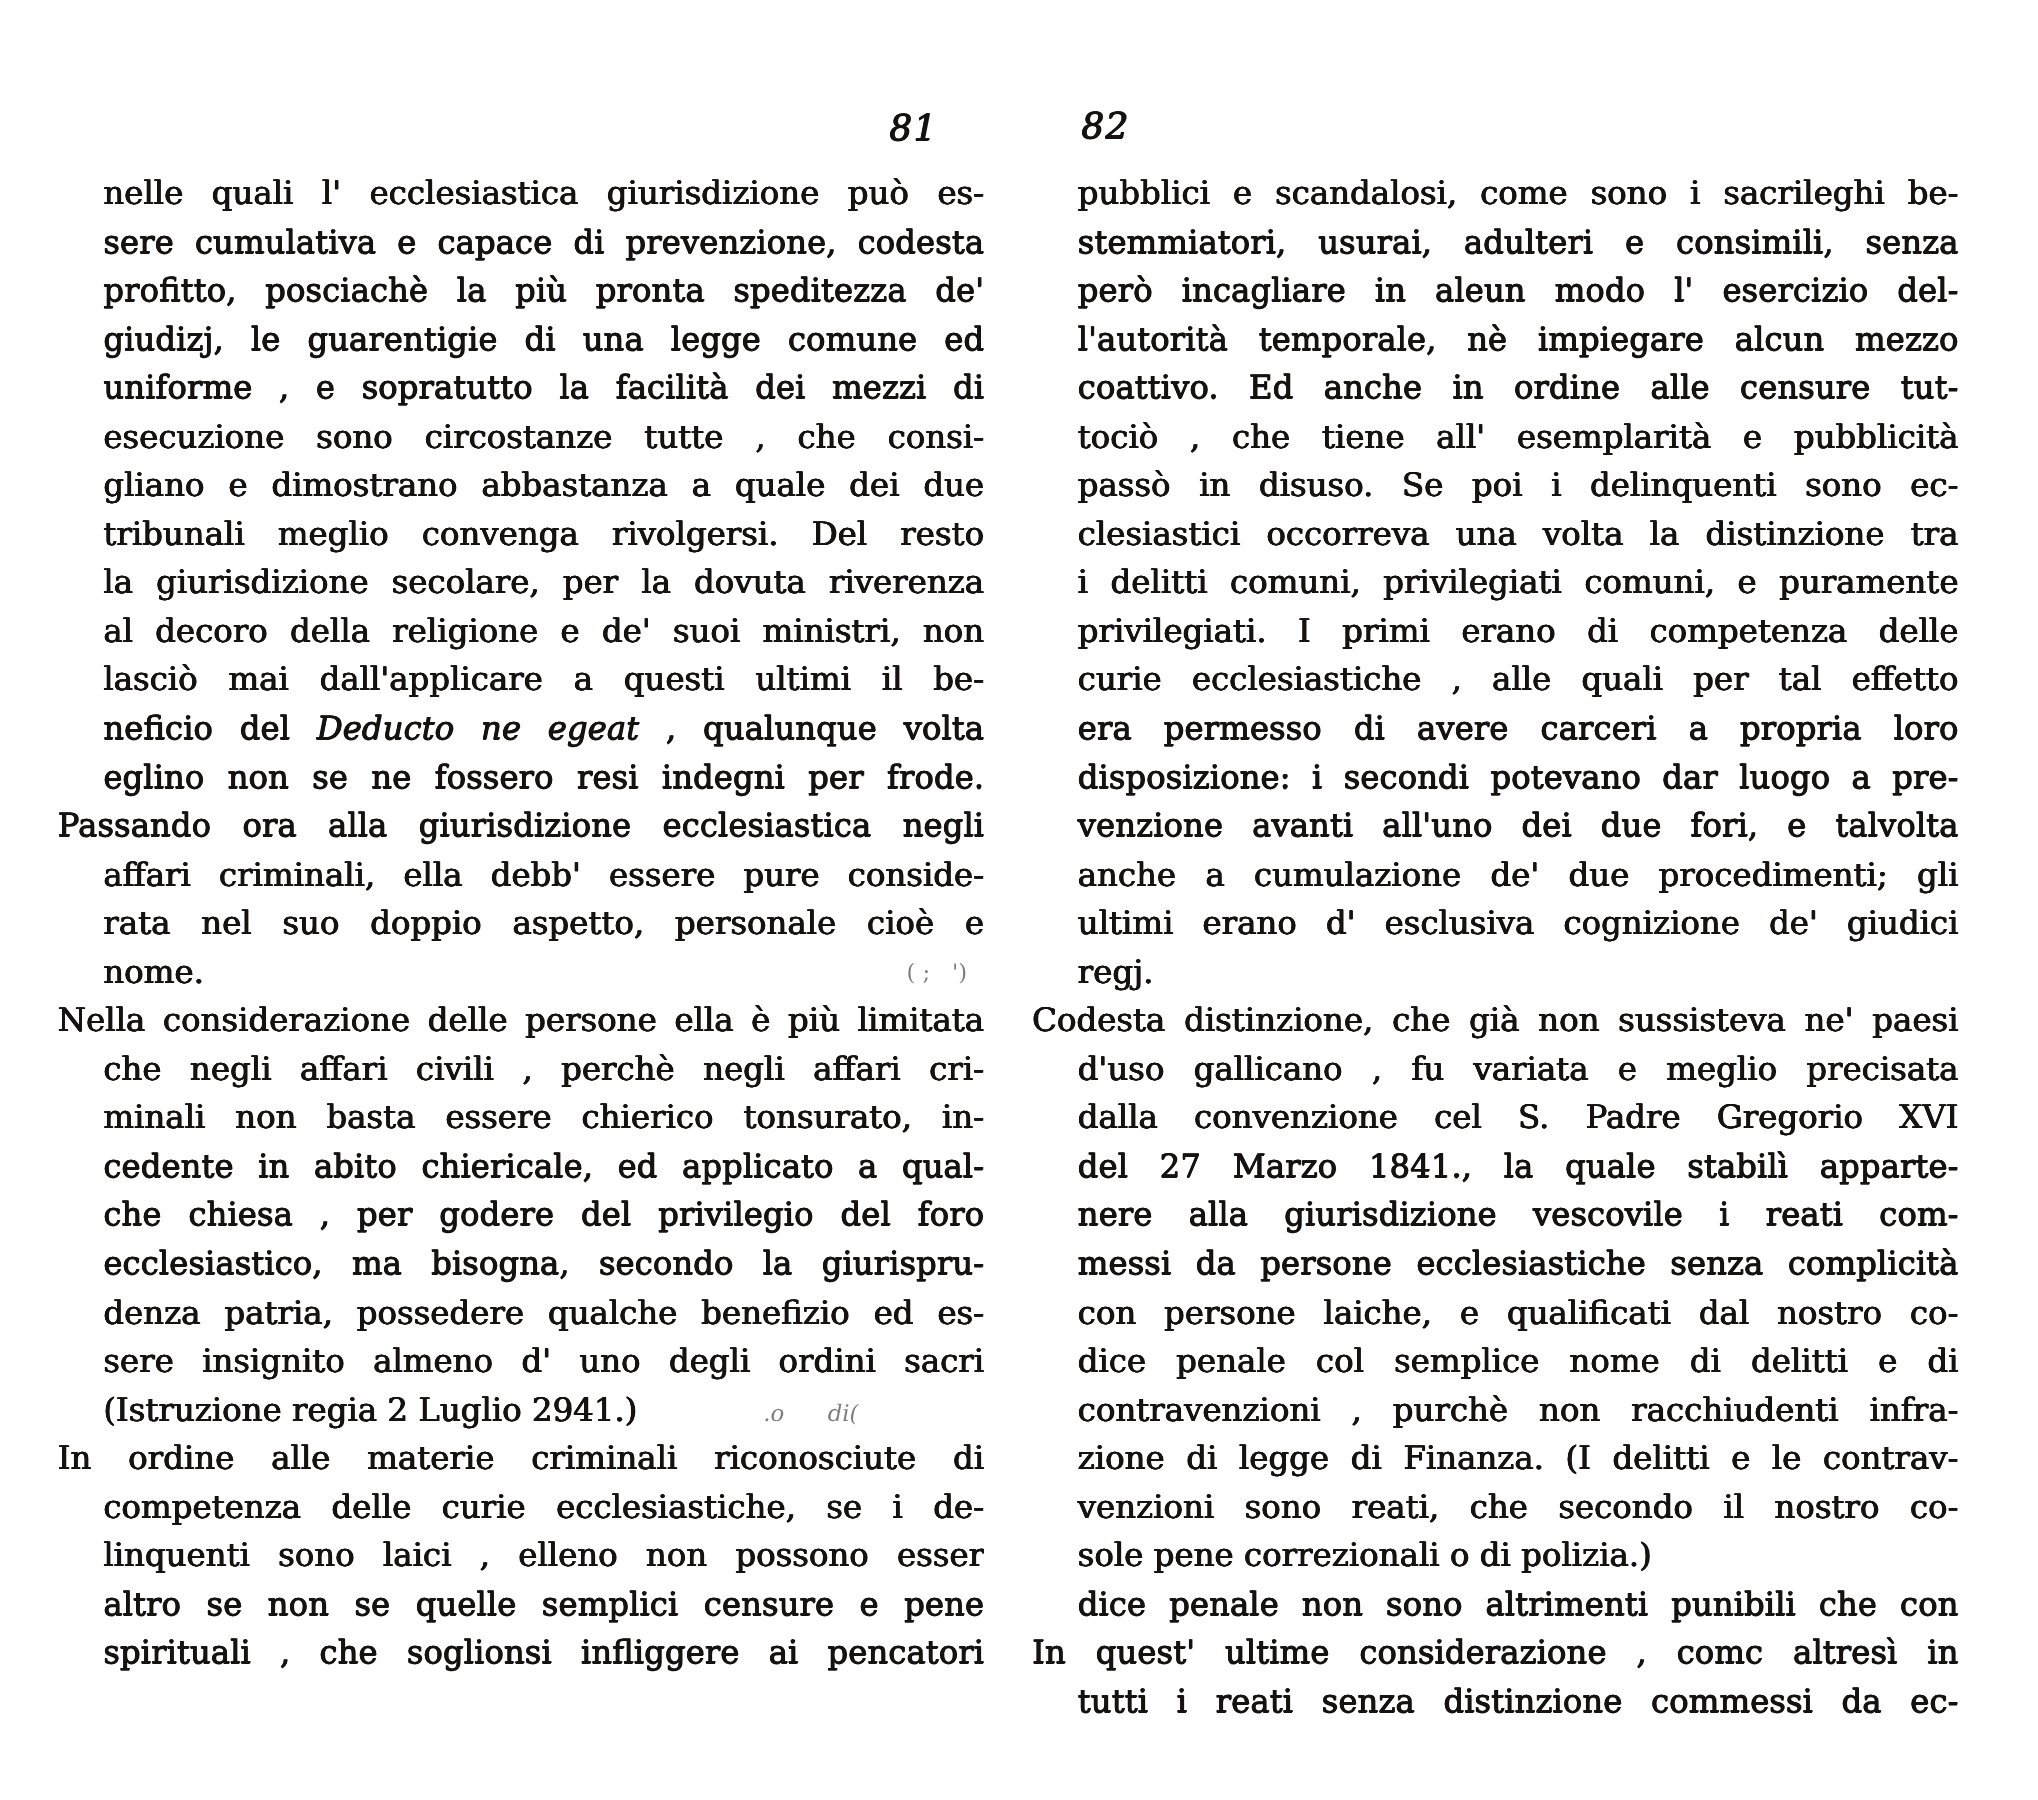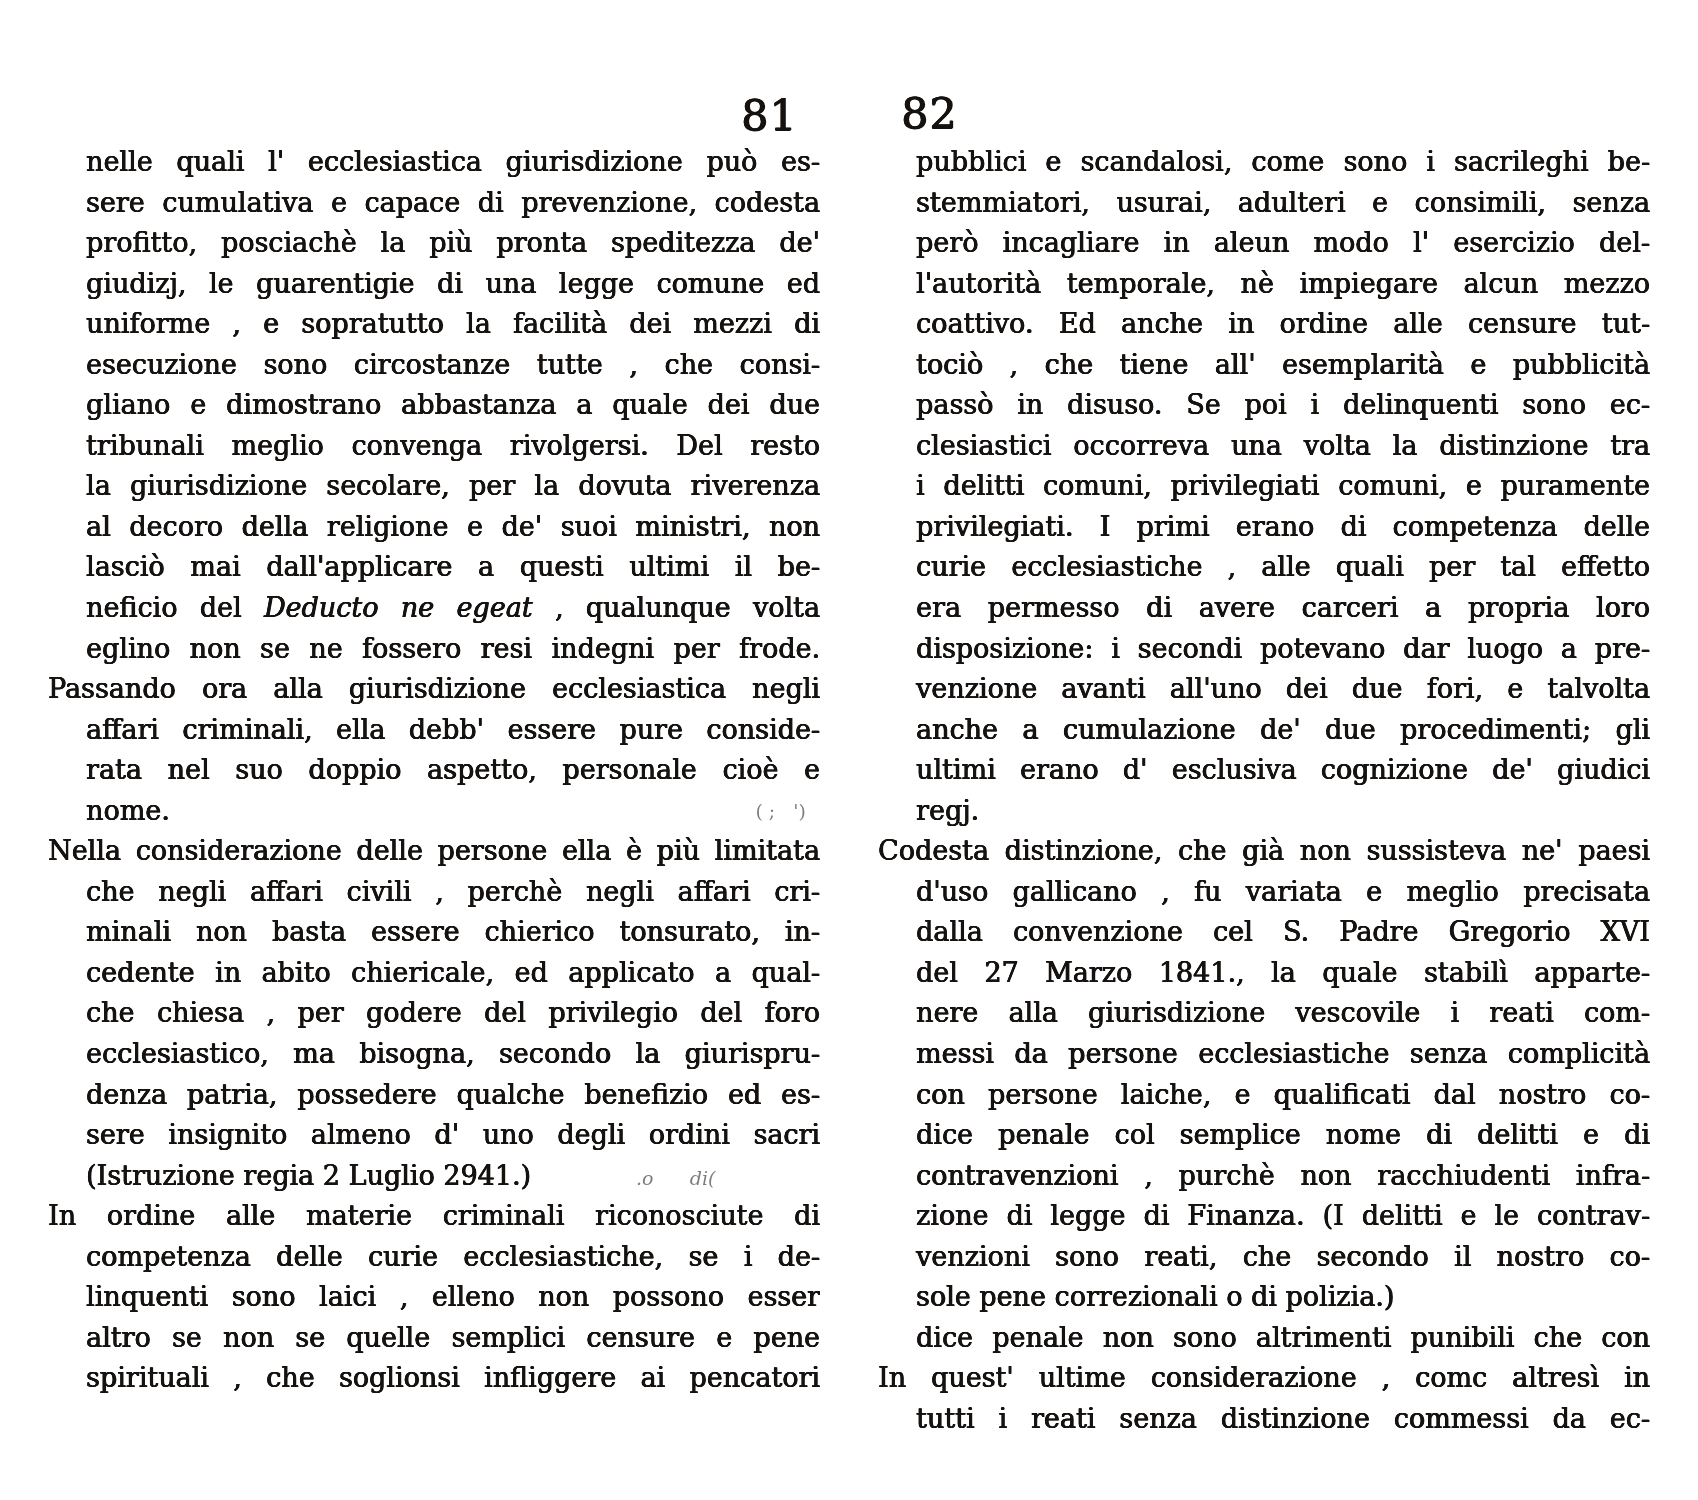--- a/index.html
+++ b/index.html
@@ -8,29 +8,30 @@
     background:#ffffff;
     font-family:"DejaVu Serif","Liberation Serif",serif;
     color:#151210;
   }
   .sheet {
     position:relative; width:1698px; height:1500px;
     background:#ffffff; overflow:hidden;
   }
   .pagenum {
     position:absolute;
-    font-size:43px;
+    font-size:30px;
     letter-spacing:1px;
     text-shadow:0.7px 0 currentColor, 0 0.5px currentColor, -0.3px 0 currentColor;
+    font-style:italic;
   }
   #pn-left  { left:741px; top:90px; }
   #pn-right { left:901px; top:88px; }
   .col { position:absolute; top:142px; }
   #col-left  { left:48px;  width:772px; }
-  #col-right { left:878px; width:772px; }
+  #col-right { left:860px; width:772px; }
   .line {
     height:40.55px; line-height:40.55px;
     font-size:27px;
     overflow:hidden;
     white-space:normal;
     text-shadow:0.55px 0 currentColor, 0 0.4px currentColor, -0.25px 0 currentColor;
   }
   .line.ind { padding-left:38px; }
   .line.j   { text-align:justify; text-align-last:justify; }
   .line.j::after { content:""; display:inline-block; width:100%; height:0; vertical-align:top; }

